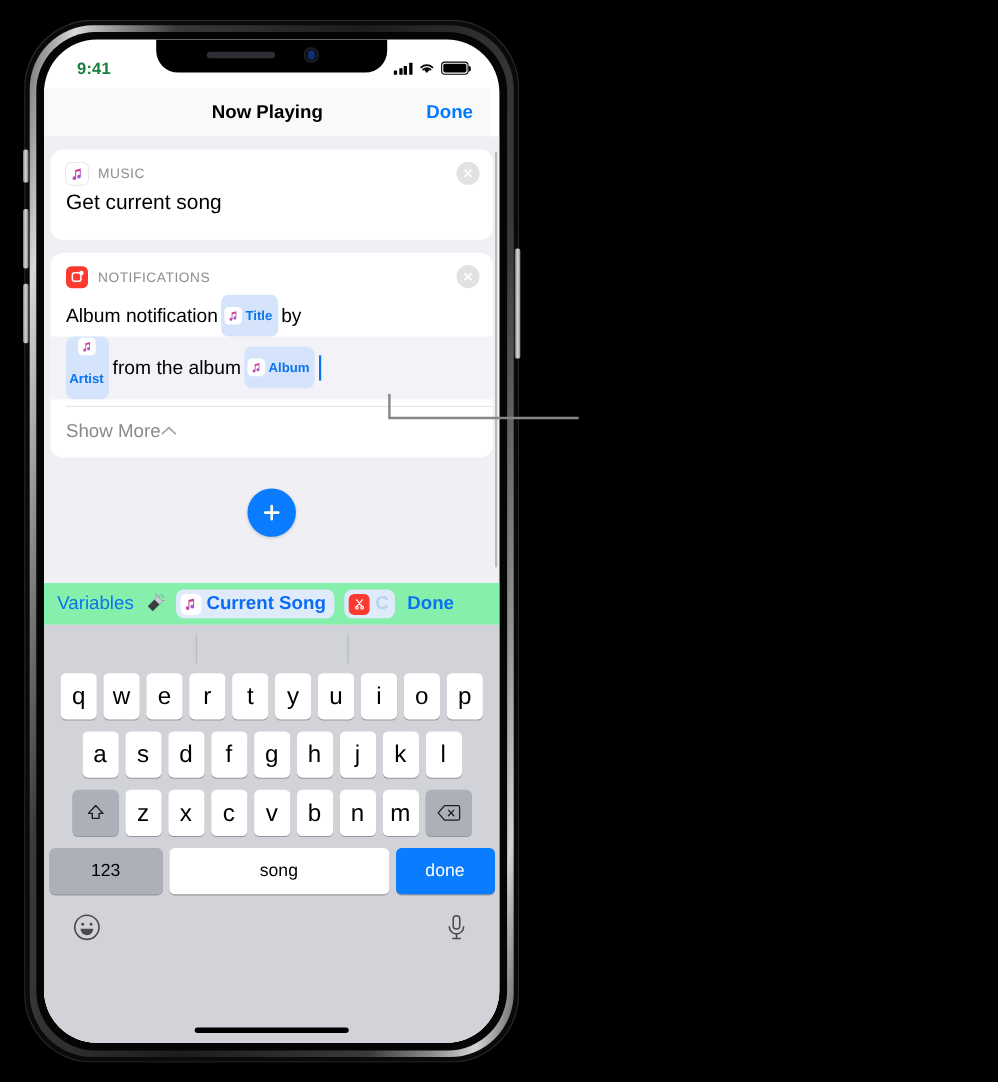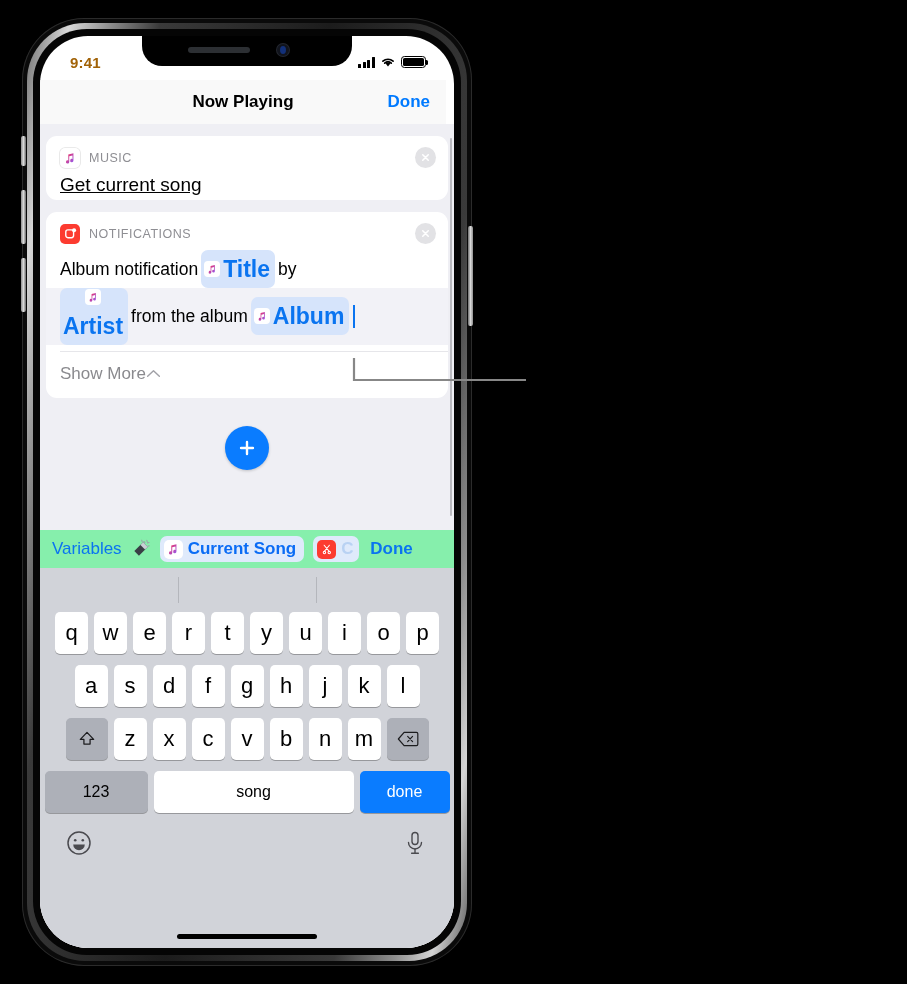--- a/index.html
+++ b/index.html
@@ -67,21 +67,21 @@
     content:""; position:absolute; left:3px; top:2px; width:6px; height:8px;
     border-radius:50%; background:#12307a;
   }
 
   
   .statusbar {
     position: absolute; top: 0; left: 0; right: 0; height: 44px;
     display: flex; align-items: center; justify-content: space-between;
     padding: 8px 28px 0 30px; z-index: 30;
   }
-  .status-time { font-size: 15px; font-weight: bold; color: #a16207; letter-spacing: .2px; }
+  .status-time { font-size: 15px; font-weight: bold; color: #15803d; letter-spacing: .2px; }
   .status-right { display: flex; align-items: center; gap: 5px; }
   .bars { display: flex; align-items: flex-end; gap: 1.6px; height: 11px; }
   .bars i { display:block; width: 3px; background:#000; border-radius:.5px; }
   .bars i:nth-child(1){height:4px;} .bars i:nth-child(2){height:6px;}
   .bars i:nth-child(3){height:8px;} .bars i:nth-child(4){height:11px;}
   .battery {
     width: 25px; height: 12px; border: 1.3px solid #000; border-radius: 3.4px;
     position: relative; padding: 1.3px;
   }
   .battery::after{content:"";position:absolute;right:-3.2px;top:3.4px;width:2px;height:4.5px;
@@ -121,33 +121,33 @@
   }
   .app-icon.notif { background: #fc3b30; display:flex; align-items:center; justify-content:center; }
   .cat-label { font-size: 12.5px; color: #8e8e93; letter-spacing: .5px; }
   .close-btn {
     position: absolute; right: 12px; top: 11px; width: 21px; height: 21px;
     border-radius: 50%; background: #e2e2e5;
     display:flex; align-items:center; justify-content:center;
   }
   .close-btn svg { width: 11px; height: 11px; }
 
-  .card-body { padding: 2px 14px 2px 14px; text-decoration: underline; }
+  .card-body { padding: 2px 14px 20px 14px; }
   .action-title { font-size: 19px; color: #000; line-height: 1.35; }
 
   .notif-body {
     padding: 4px 14px 6px 14px; font-size: 17.5px; color:#000;
     line-height: 36px;
   }
   .notif-line { display:flex; align-items:center; flex-wrap:wrap; }
   .notif-line.hl { background:#f2f2f7; margin:0 -14px; padding:0 14px; }
   .token {
     display:inline-flex; align-items:center; gap:3px;
     background:#d6e4fb; border-radius:7px; padding:1px 5px 1px 3px;
-    color:#0a74f0; font-weight:bold; font-size:23px; margin:0 3px;
+    color:#0a74f0; font-weight:bold; font-size:12px; margin:0 3px;
   }
   .token .tile {
     width:16px; height:16px; border-radius:4px; background:#fff;
     display:inline-flex; align-items:center; justify-content:center; flex:none;
   }
   .caret { display:inline-block; width:2px; height:23px; background:#0a74f0; margin-left:1px; }
 
   .divider { height:1px; background:#e6e6ea; margin-left:14px; }
   .show-more {
     display:flex; align-items:center; 

